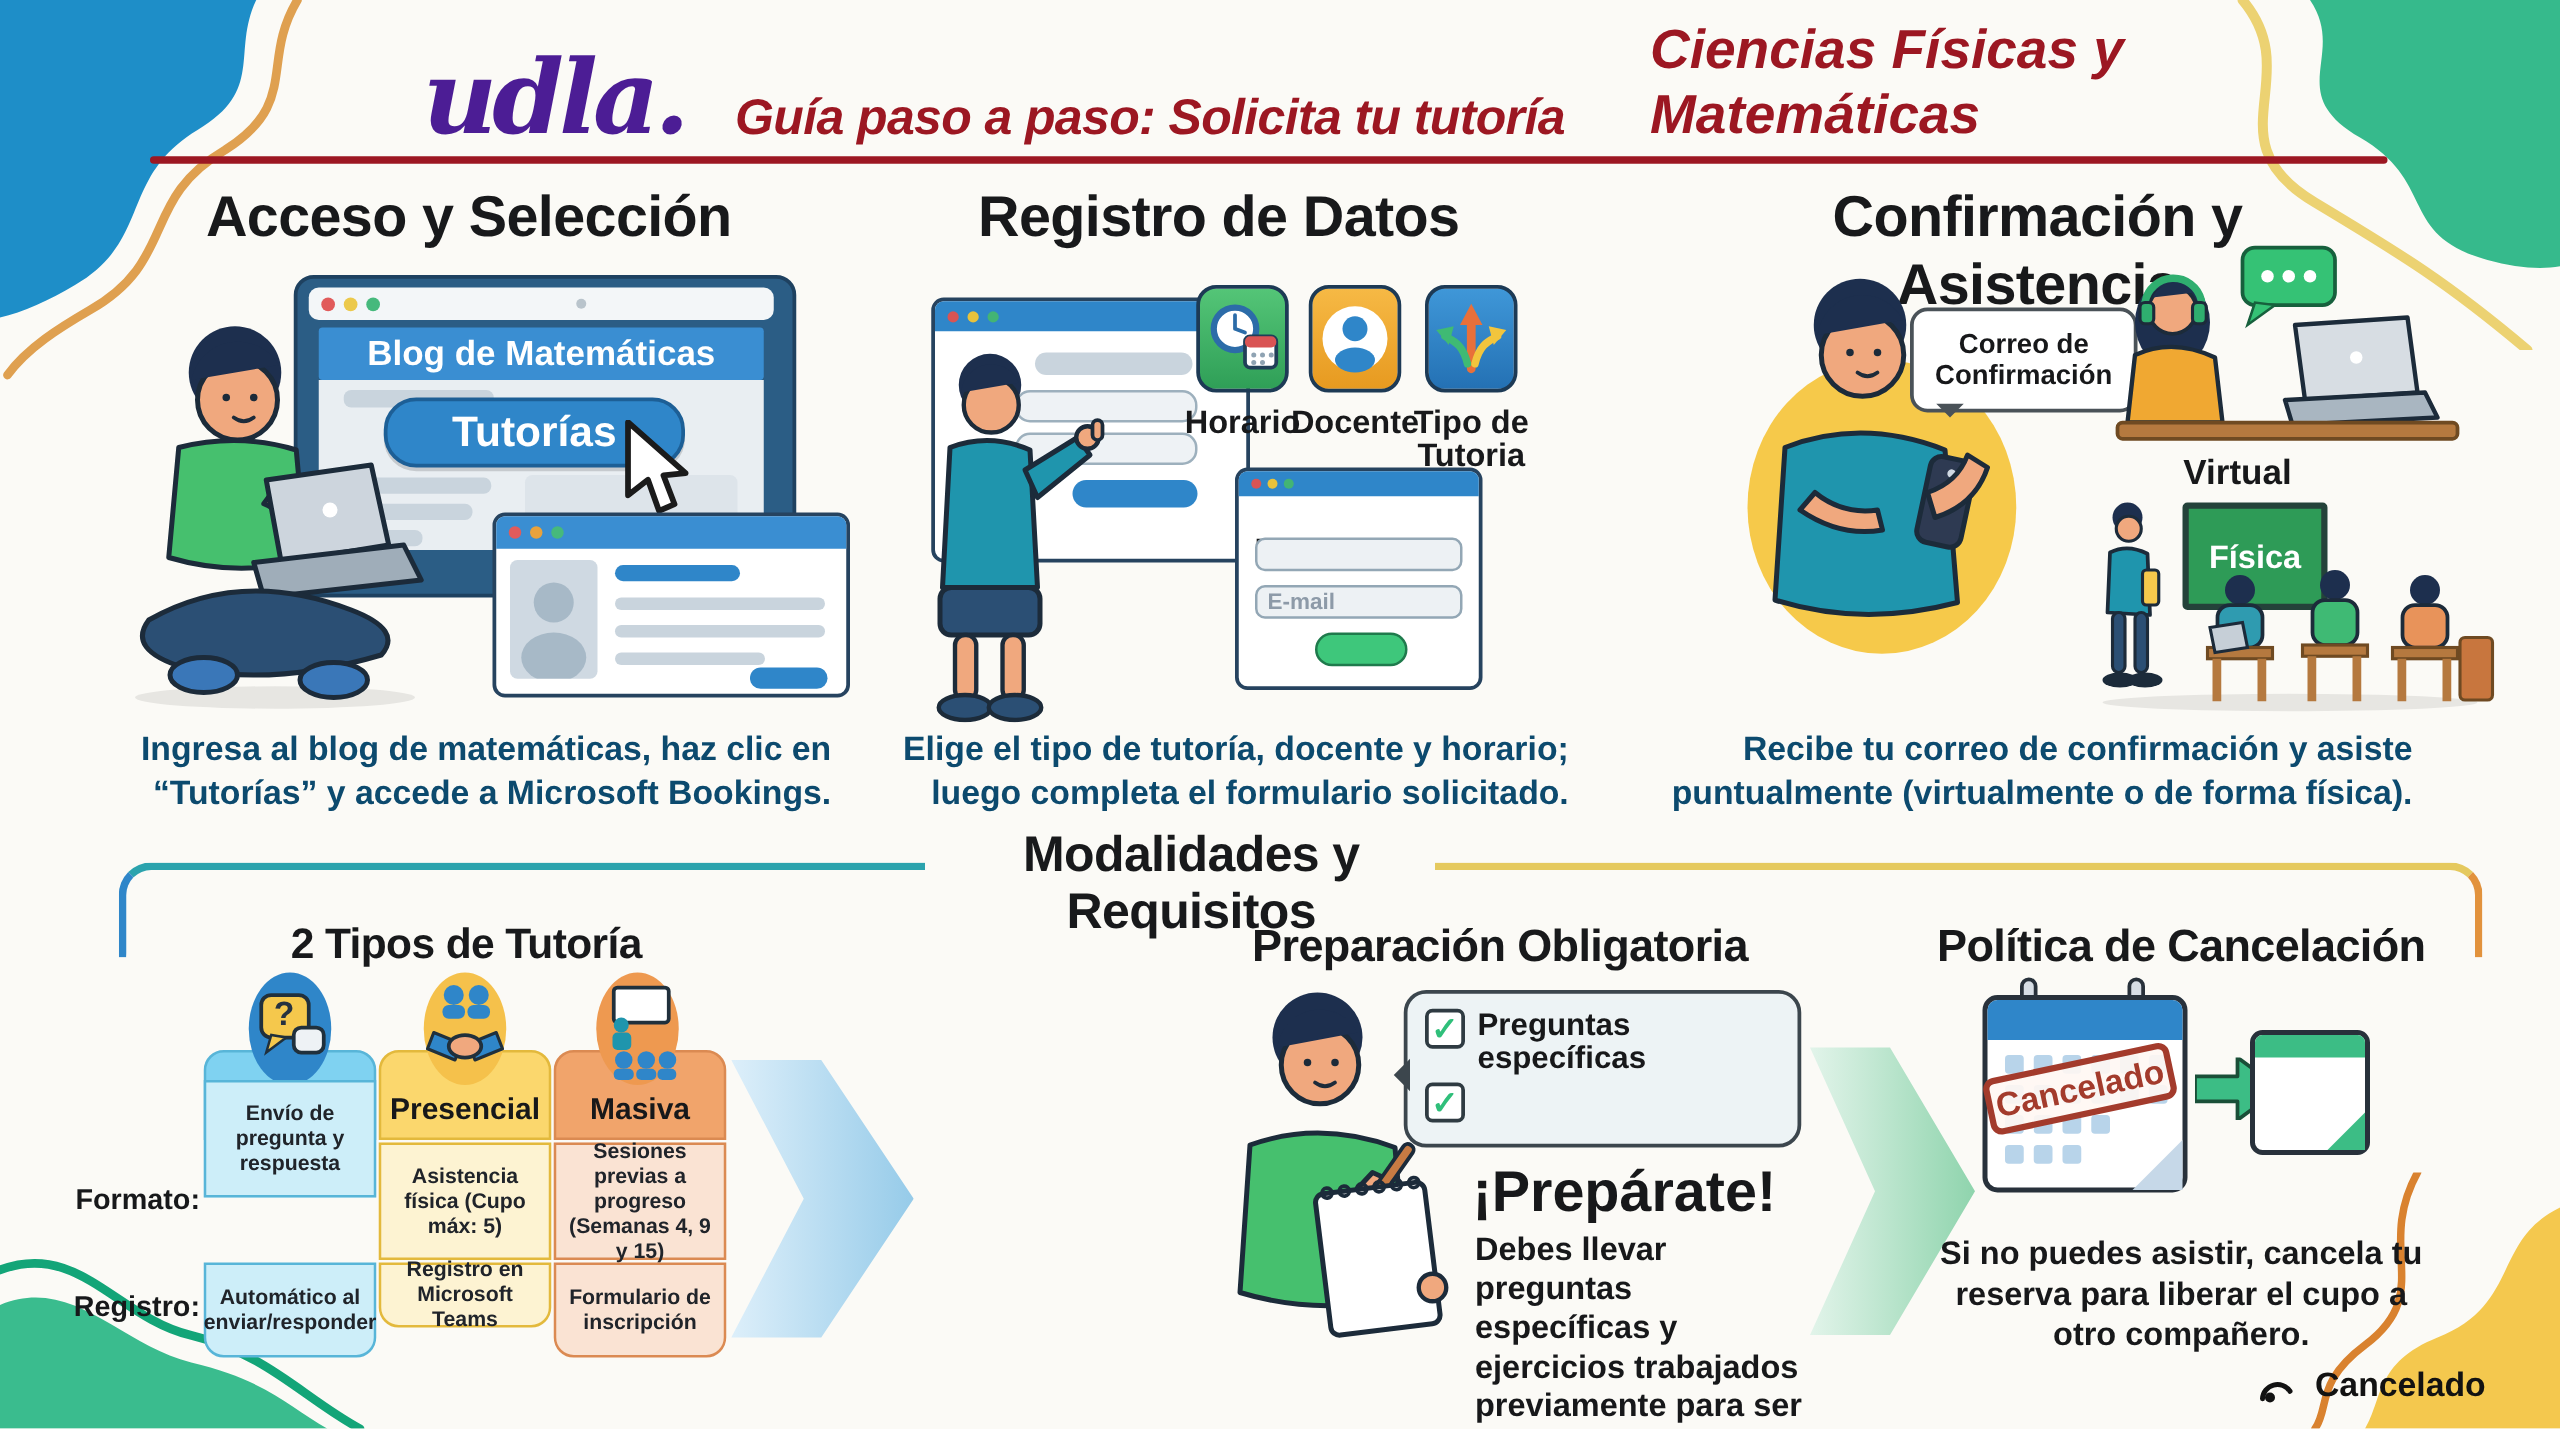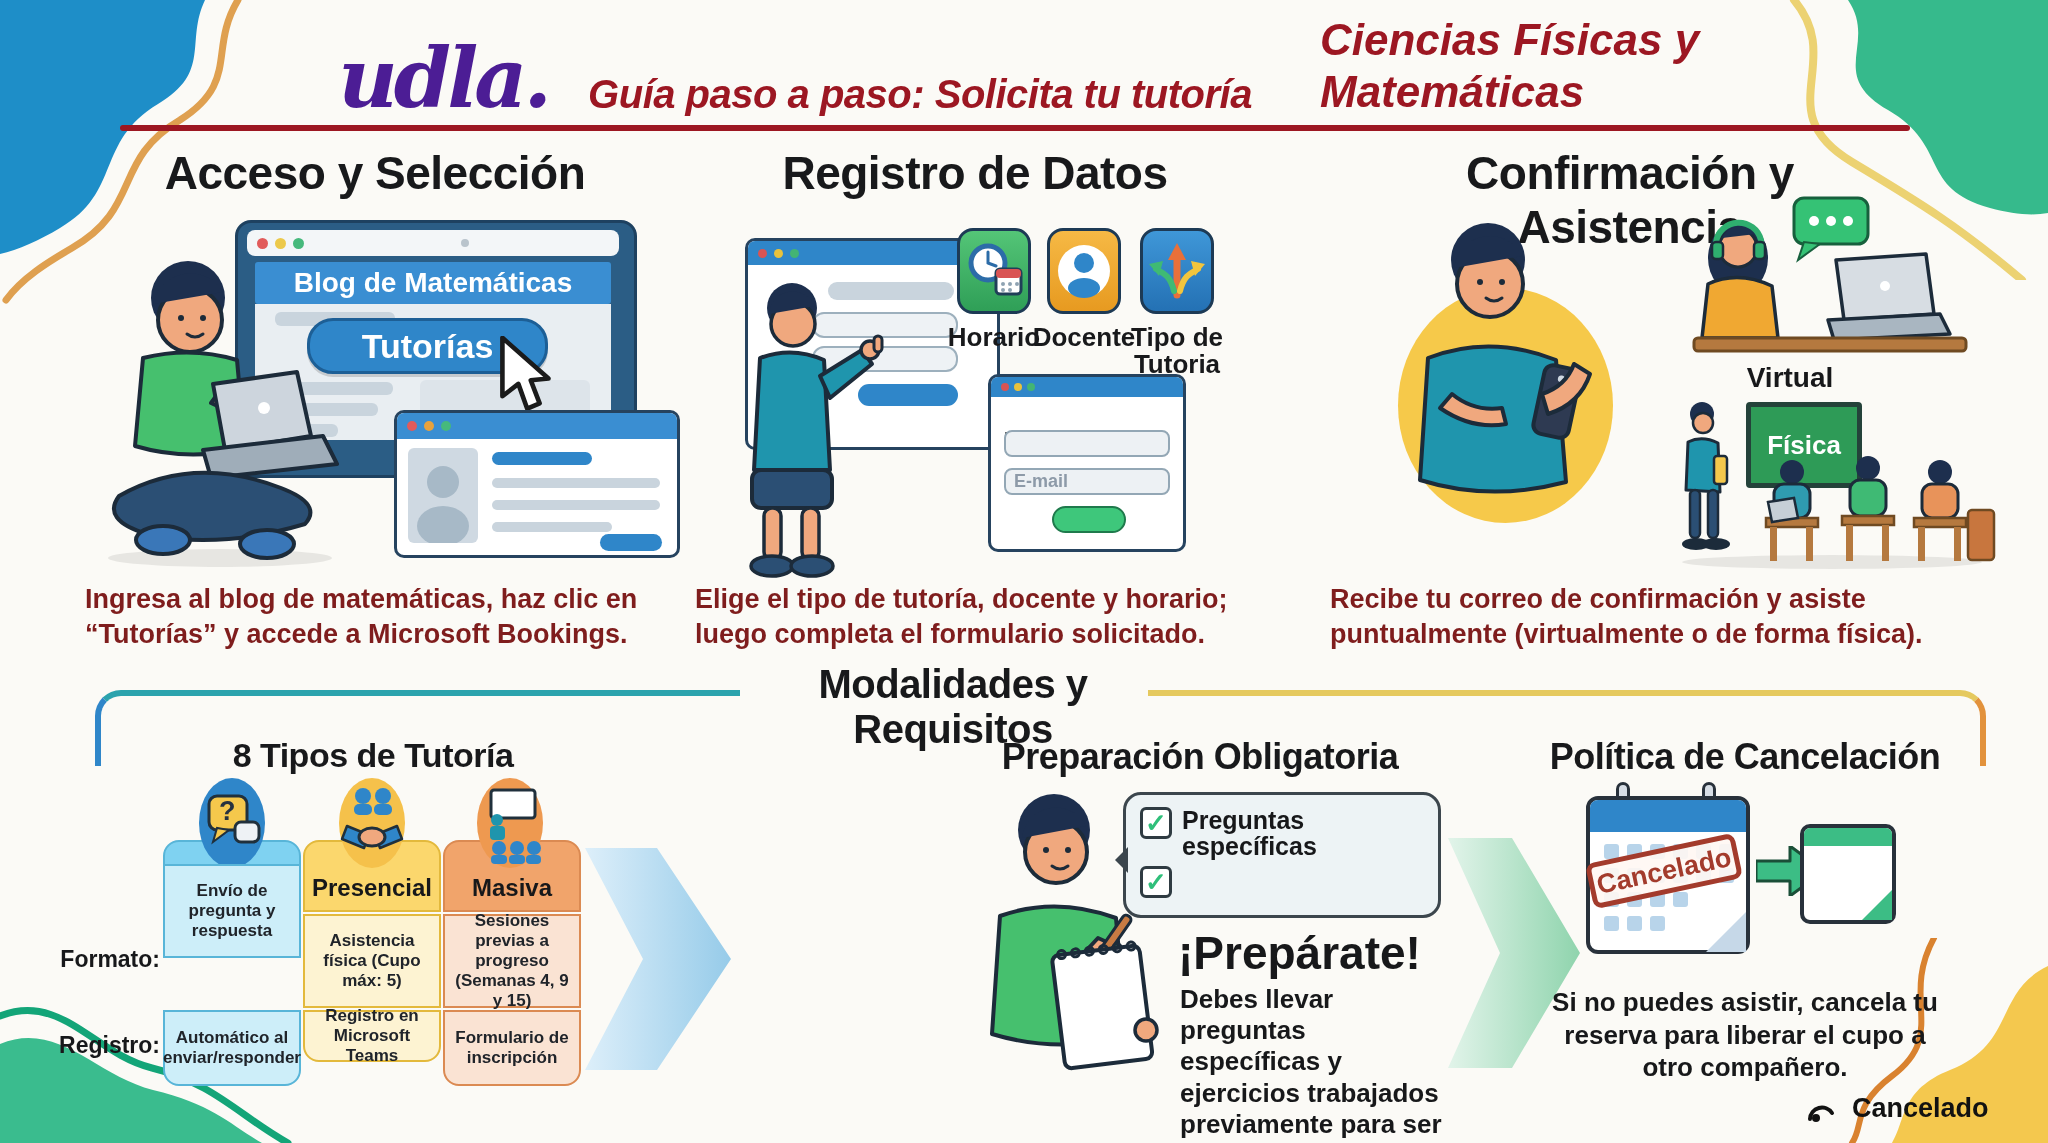--- a/index.html
+++ b/index.html
@@ -12,21 +12,21 @@
   #logo{left:318px;top:18px;width:230px;height:104px;font-family:"DejaVu Serif",serif;
         font-style:italic;font-weight:bold;font-size:82px;color:#4c1d95;line-height:100px;text-align:right;letter-spacing:-4px;margin-top:10px;}
   #main-title{left:560px;top:72px;width:720px;text-align:center;font-size:40px;font-weight:700;
         font-style:italic;color:#9c1722;letter-spacing:-0.5px;}
   #faculty{left:1320px;top:14px;width:560px;font-size:44px;font-weight:800;font-style:italic;
         color:#9c1722;line-height:1.18;}
   #header-rule{left:120px;top:125px;width:1790px;height:6px;background:#9c1722;border-radius:3px;}
 
   
   .sec-title{font-weight:800;font-size:46px;text-align:center;letter-spacing:-0.5px;color:#18191b;}
-  .caption{font-weight:700;font-size:27px;line-height:1.28;text-align:left;color:#7f1d1d;}
+  .caption{font-weight:700;font-size:27px;line-height:1.28;text-align:right;color:#0c4a6e;}
   .sub-title{font-weight:800;text-align:center;color:#18191b;letter-spacing:-0.5px;}
 
   
   .win{background:#fff;border:3px solid #26435f;border-radius:10px;box-sizing:border-box;}
   .winbar{display:flex;align-items:center;gap:7px;padding-left:10px;box-sizing:border-box;}
   .dot{border-radius:50%;flex:0 0 auto;}
 
   
   #monitor{left:235px;top:220px;width:396px;height:252px;background:#2b5d85;border:3px solid #1e4160;border-radius:16px;}
   #monitor-topbar{left:247px;top:230px;width:372px;height:26px;background:#f3f6f8;border-radius:8px;}
@@ -288,20 +288,24 @@
       <circle cx="100" cy="60" r="3" fill="#1c2b3a"></circle>
     <path d="M84 76 q8 6 16 0" fill="none" stroke="#1c2b3a" stroke-width="3" stroke-linecap="round"></path>
     <path d="M26 136 Q88 112 154 138 L164 260 Q88 280 18 258 Z" fill="#1f95ad" stroke="#1c2b3a" stroke-width="4" stroke-linejoin="round"></path>
     <g transform="rotate(12 152 182)">
       <rect x="136" y="144" width="36" height="70" rx="9" fill="#2e3a52" stroke="#1c2b3a" stroke-width="4"></rect>
       <circle cx="154" cy="156" r="3.5" fill="#cfd8e2"></circle>
     </g>
     <path d="M140 172 q24 -8 32 -30 l16 10 q-10 30 -42 40 z" fill="#f0a87e" stroke="#1c2b3a" stroke-width="4" stroke-linejoin="round"></path>
     <path d="M38 186 q32 22 66 16 l-4 -16 q-28 4 -50 -14 z" fill="#f0a87e" stroke="#1c2b3a" stroke-width="4" stroke-linejoin="round"></path>
   </svg>
+  <div class="abs" id="confirm-bubble">
+    <span>Correo de</span>
+    <span>Confirmación</span>
+  </div>
 
   <svg class="abs" style="left:1686px;top:196px" width="290" height="162" viewBox="0 0 290 162">
     <rect x="108" y="2" width="74" height="46" rx="10" fill="#35c275" stroke="#17603d" stroke-width="3"></rect>
     <circle cx="128" cy="25" r="5" fill="#fff"></circle>
       <circle cx="145" cy="25" r="5" fill="#fff"></circle>
       <circle cx="162" cy="25" r="5" fill="#fff"></circle>
     <polygon points="118,46 112,64 134,48" fill="#35c275" stroke="#17603d" stroke-width="2"></polygon>
     <ellipse cx="52" cy="62" rx="30" ry="36" fill="#1d2f4e"></ellipse>
     <circle cx="52" cy="52" r="19" fill="#f0a87e" stroke="#1c2b3a" stroke-width="3"></circle>
     <path d="M36 42 a20 20 0 0 1 34 -4" fill="#1d2f4e"></path>
@@ -351,21 +355,21 @@
       <rect x="296" y="112" width="26" height="50" rx="4" fill="#c8763e" stroke="#6f4a22" stroke-width="2.5"></rect>
     </g>
   </svg>
 
   <div class="abs caption" style="left:1330px;top:582px;width:600px">Recibe tu correo de confirmación y asiste puntualmente (virtualmente o de forma física).</div>
 
   <div class="abs" id="frame-left"></div>
   <div class="abs" id="frame-right"></div>
   <div class="abs sub-title" id="modalidades-title">Modalidades y Requisitos</div>
 
-  <div class="abs sub-title" id="tipos-title">8 Tipos de Tutoría</div>
+  <div class="abs sub-title" id="tipos-title">2 Tipos de Tutoría</div>
 
   <div class="col-head" style="left:163px;background:#7fd2f1;border:2px solid #58b5d8">
     <span>Asincrona</span>
   </div>
   <div class="col-head" style="left:303px;background:#fbd76d;border:2px solid #e3b93c">
     <span>Presencial</span>
   </div>
   <div class="col-head" style="left:443px;background:#f1a46b;border:2px solid #db8a52">
     <span>Masiva</span>
   </div>

